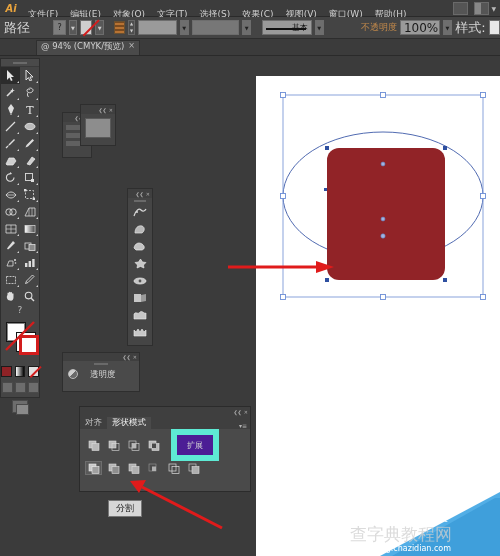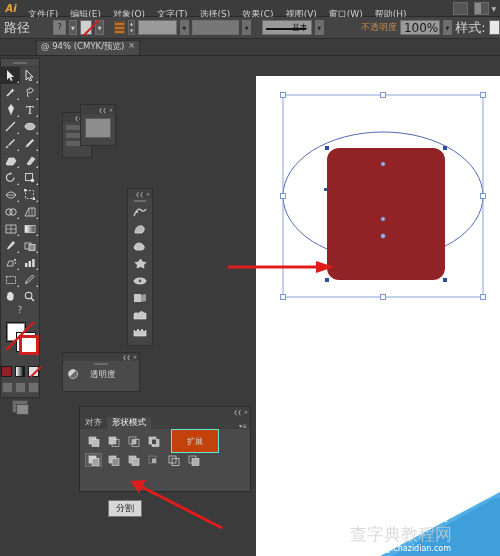--- a/index.html
+++ b/index.html
@@ -215,21 +215,21 @@
   .pf-menu { margin-left:auto; padding-right:3px; display:flex; align-items:center;
     font-size:6px; color:#b5b5b5; }
   .pf-section { font-size:8.5px; color:#d8d8d8; padding:3px 0 2px 6px; }
   .pf-btnrow { display:flex; align-items:center; padding-left:5px; gap:3px; }
   .pfb {
     width:17px; height:14px; background:#4a4a4a; border:1px solid #4a4a4a;
     display:flex; align-items:center; justify-content:center;
   }
   .pfb.active { background:#595959; border:1px solid #6e6e6e; }
   .pf-expand {
-    margin-left:6px; width:48px; height:24px; background:#c2410c; border:1px solid #5eead4;
+    margin-left:6px; width:48px; height:32px; background:#4c1d95; border:6px solid #5eead4;
     display:flex; align-items:center; justify-content:center; font-size:8px; color:#d5d5d5;
   }
 
   
   .tooltip {
     position:absolute; left:108px; top:500px; padding:1px 7px;
     background:#d7d7d7; border:1px solid #767676; color:#111; font-size:9px;
   }
 
   

